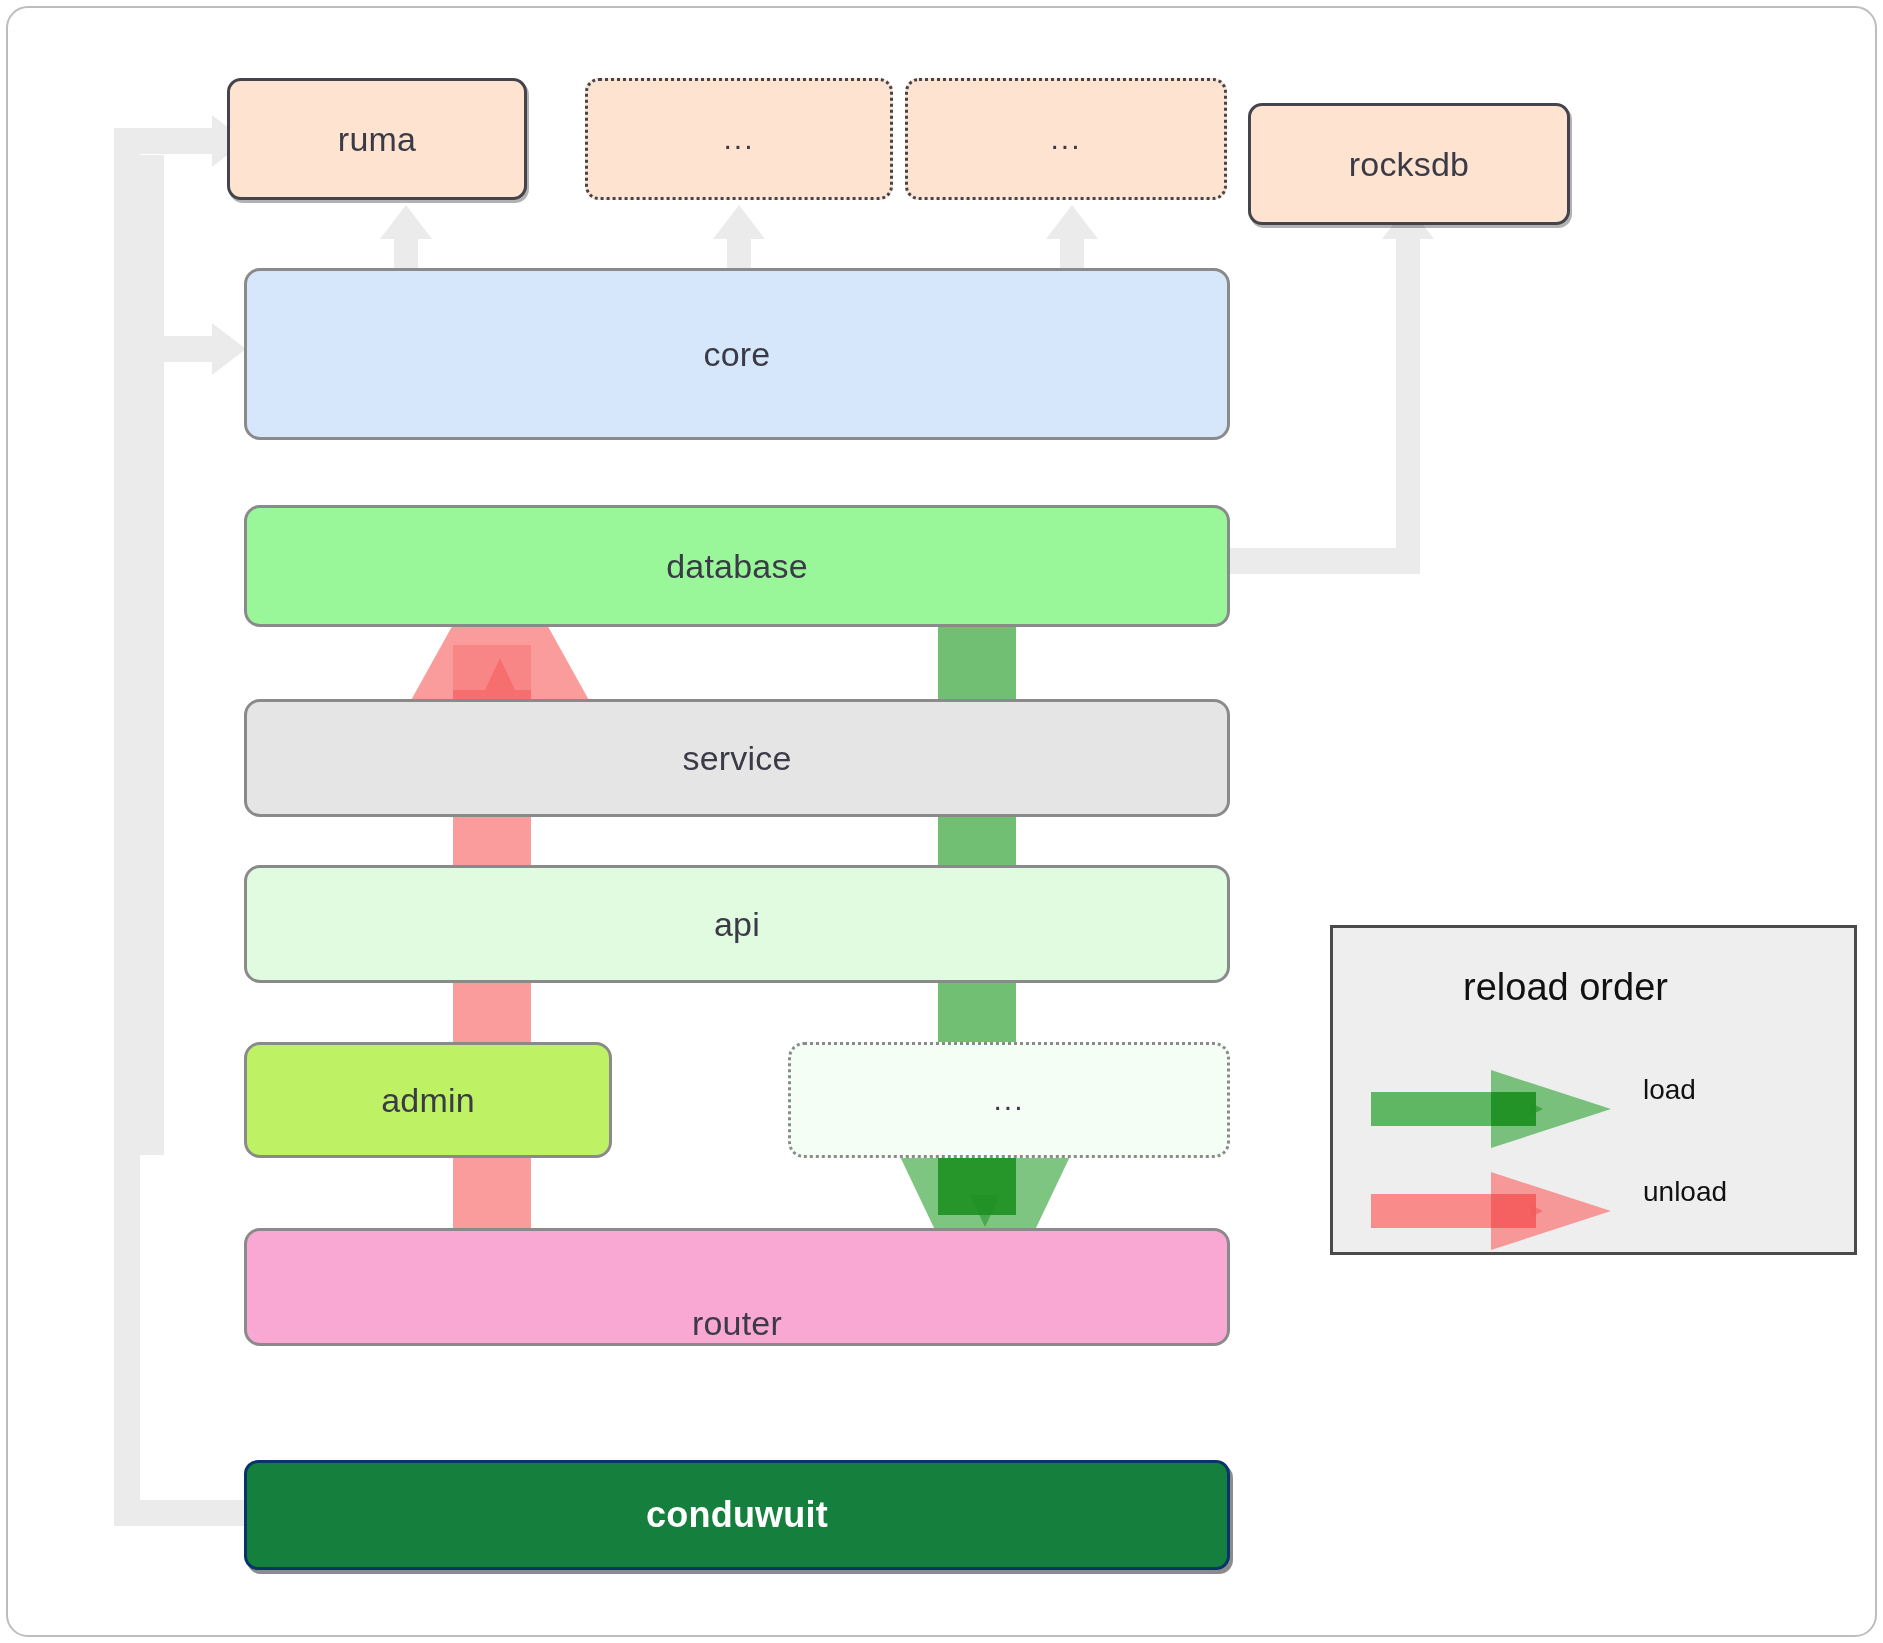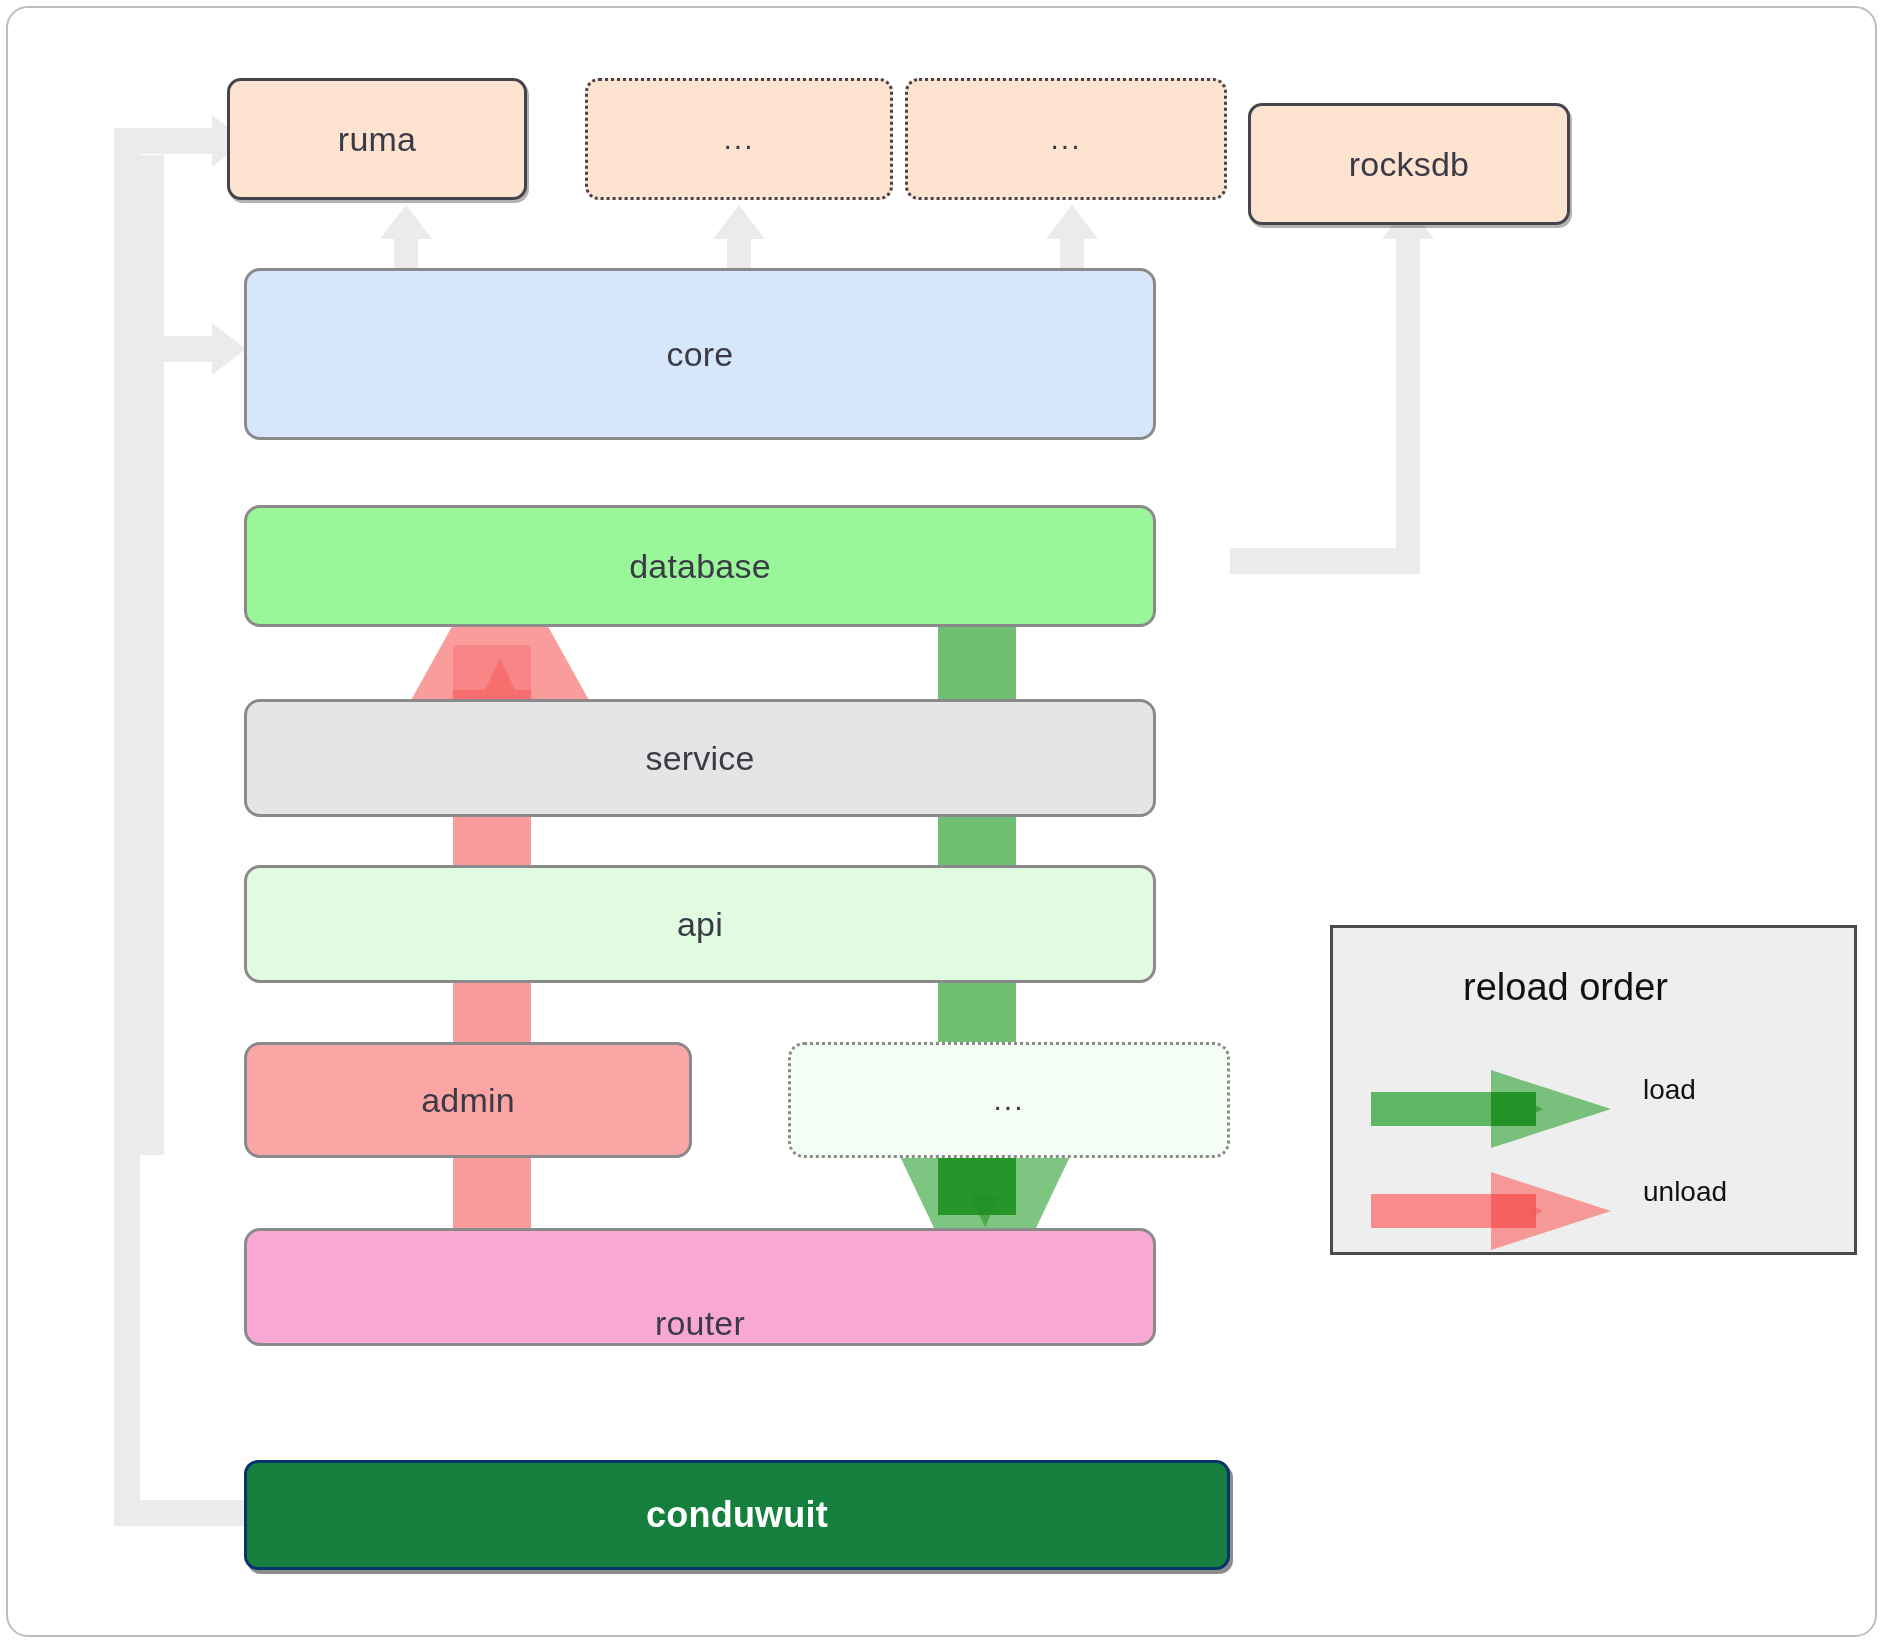--- a/index.html
+++ b/index.html
@@ -45,29 +45,29 @@
     border:3px dotted #44444c;
     box-shadow:none;
   }
   #dep-ruma   {left:227px;width:300px;}
   #dep-dots1  {left:585px;width:308px;}
   #dep-dots2  {left:905px;width:322px;}
   #dep-rocksdb{left:1248px;width:322px;margin-top:25px;}
 
   
   .layer{
-    left:244px;width:912px;
+    left:244px;width:986px;
     border:3px solid #8a8a8a;
     border-radius:16px;
   }
   #layer-core    {top:268px;height:172px;background:#d6e7fb;}
   #layer-database{top:505px;height:122px;background:#99f79a;}
   #layer-service {top:699px;height:118px;background:#e5e5e5;text-align:right;}
   #layer-api     {top:865px;height:118px;background:#e0fbe0;}
-  #layer-admin   {top:1042px;width:448px;height:116px;background:#fca5a5;}
+  #layer-admin   {top:1042px;width:368px;height:116px;background:#bef264;}
   #layer-dots3   {left:788px;top:1042px;width:442px;height:116px;background:#f5fef5;border:3px dotted #8a8a8a;}
   #layer-router  {top:1228px;height:118px;background:#f9a8d4;align-items:flex-end;}
 
   
   #node-conduwuit{
     left:244px;top:1460px;width:986px;height:110px;
     background:#15803d;
     border:3px solid #07346a;
     color:#ffffff;
     font-size:36px;

